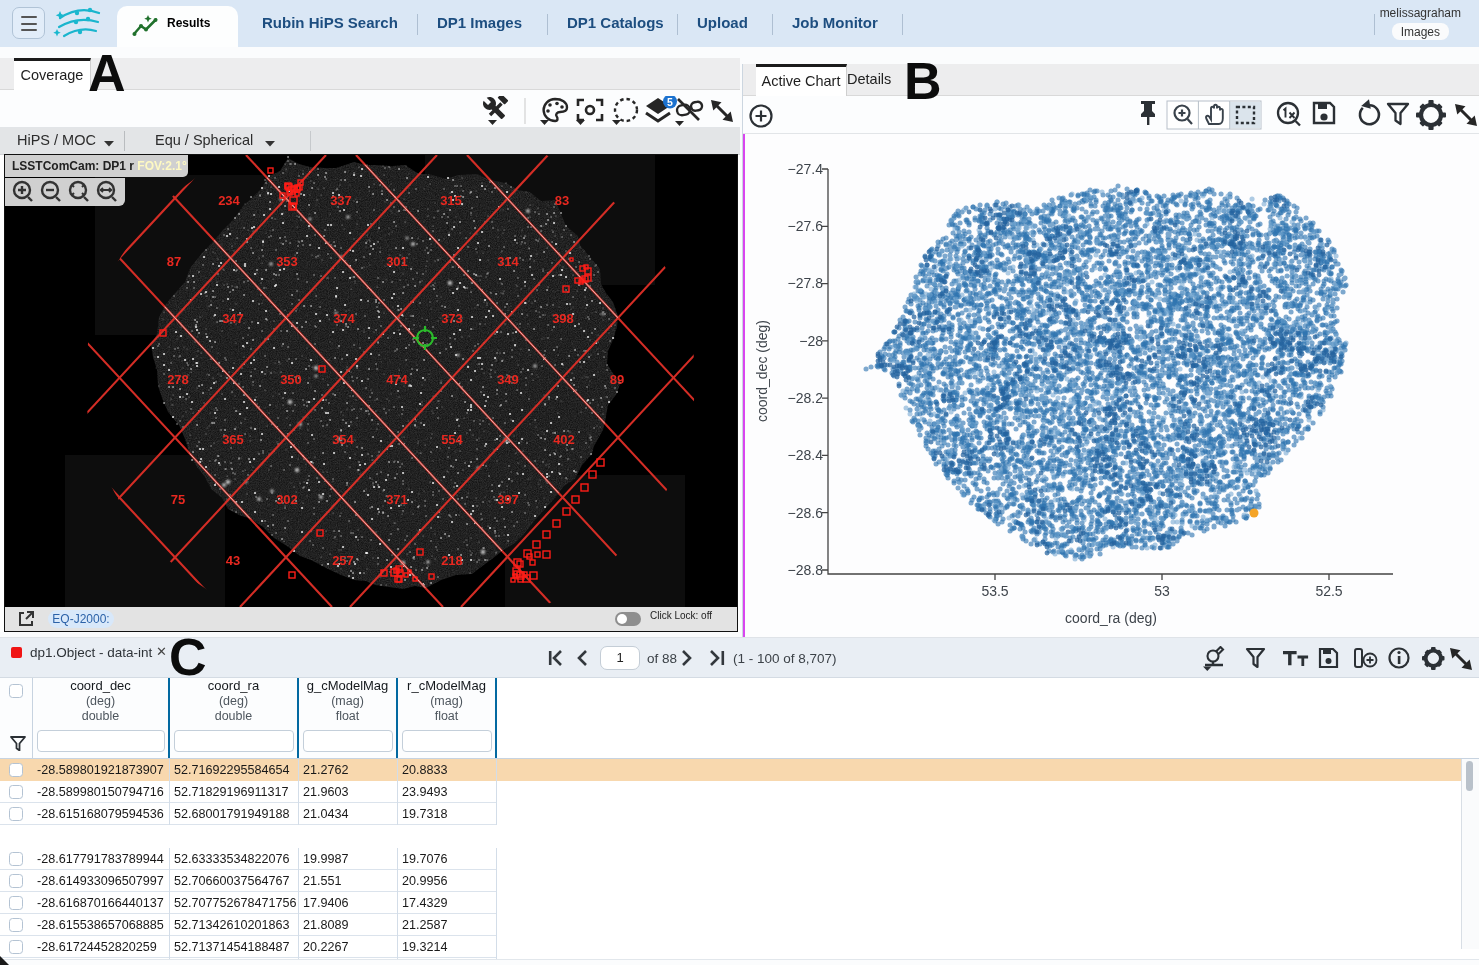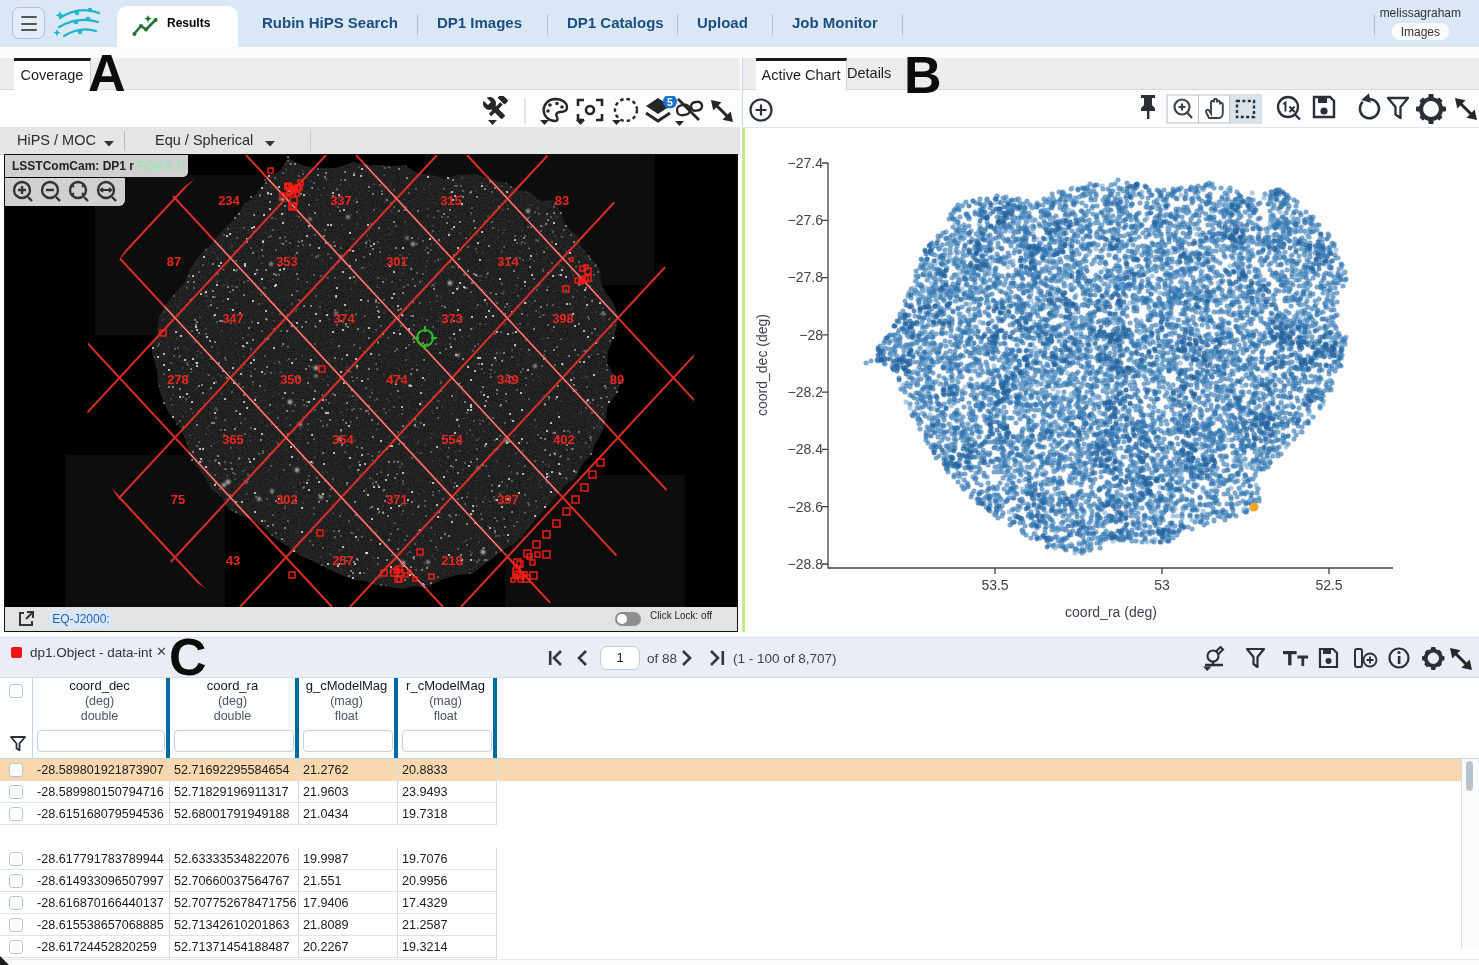--- a/index.html
+++ b/index.html
@@ -17,29 +17,29 @@
 #logout{display:inline-block;margin-top:3px;background:#fafbfc;border-radius:8px;padding:1.5px 9px;font-size:12px;color:#333}
 
 .tabbar{position:absolute;background:#ededee;border-bottom:1px solid #d9d9d9}
 .tab-active{position:absolute;background:#fff;border-top:3px solid #1b1b1b;border-right:1px solid #cfcfcf;
   font-size:14.5px;color:#1e1e1e;text-align:center}
 .ann{position:absolute;font-weight:bold;font-size:52px;color:#0c0c0c;z-index:20;line-height:1}
 .toolbar{position:absolute;background:#fcfdfe;border-bottom:1px solid #e2e5e8}
 
 #pa{position:absolute;left:0;top:58px;width:740px;height:574px;background:#fff}
 
-#pb{position:absolute;left:742px;top:58px;width:737px;height:574px;background:#bef264;border-left:1px solid #ccd6e0}
+#pb{position:absolute;left:742px;top:64px;width:737px;height:574px;background:#d946ef;border-left:1px solid #ccd6e0}
 
 #pc{position:absolute;left:0;top:637px;width:1479px;height:328px;background:#fff;border-top:1px solid #dfe3e8}
 #pchead{position:absolute;left:0;top:0;width:1479px;height:40px;background:#e9eef4;border-bottom:1px solid #d4dbe3}
 .pgtxt{position:absolute;top:13px;font-size:13.5px;color:#3c4248;white-space:nowrap}
 #pageinput{position:absolute;left:600px;top:8px;width:40px;height:24px;background:#fff;border:1px solid #c4cdd6;border-radius:7px;
   font-size:13px;color:#222;text-align:center;line-height:22px}
 
-.th{position:absolute;top:40px;height:81px;background:#fcfdfe;border-right:4px solid #0369a1;text-align:center;
+.th{position:absolute;top:40px;height:81px;background:#fcfdfe;border-right:2px solid #0369a1;text-align:center;
   font-size:13px;color:#15191d}
 .th .sub{color:#4e565e;font-size:12.5px}
 .finput{position:absolute;left:4px;top:52px;height:22px;background:#fff;border:1px solid #c4cfda;border-radius:4px}
 .row{position:absolute;height:22.15px;font-size:12.6px;color:#191919;white-space:nowrap}
 .row .c{position:absolute;top:0;height:22.15px;line-height:22px;border-right:1px solid #d3dde8;padding-left:4px;overflow:hidden}
 .cb{position:absolute;width:14px;height:14px;background:#fff;border:1px solid #b4c3d3;border-radius:3.5px}
 svg{display:block}
 svg text{font-family:"Liberation Sans",sans-serif}
 </style></head>
 <body>
@@ -460,21 +460,21 @@
           <text x="447" y="410">218</text>
         </g>
       <g stroke="#2bbb2b" stroke-width="2.2" fill="none">
         <circle cx="420" cy="183" r="8"></circle>
         <path d="M420 171 v6 M420 189 v6 M408 183 h6 M426 183 h6"></path>
       </g>
     </svg>
 
     <div class="abs" style="left:0;top:0;width:183px;height:22px;background:#dededeef;border-radius:0 0 5px 0"></div>
     <div class="abs" style="left:0;top:23px;width:120px;height:28px;background:#dededeef;border-radius:0 0 6px 0"></div>
-    <div class="abs" style="left:7px;top:4px;font-size:12px;font-weight:bold;color:#222">LSSTComCam: DP1 r <span style="font-weight:normal;color:#86efac">FOV:2.1°</span></div>
+    <div class="abs" style="left:7px;top:4px;font-size:12px;font-weight:bold;color:#222">LSSTComCam: DP1 r <span style="font-weight:bold;color:#fef9c3">FOV:2.1°</span></div>
     <svg class="abs" style="left:6px;top:25px" width="112" height="24" viewBox="0 0 112 24">
       <g stroke="#333" stroke-width="2.4" fill="none">
         <circle cx="11" cy="10" r="8"></circle>
           <line x1="17" y1="17" x2="21" y2="21"></line>
           <path d="M7 10 h8 M11 6 v8"></path>
         <circle cx="39" cy="10" r="8"></circle>
           <line x1="45" y1="17" x2="49" y2="21"></line>
           <path d="M35 10 h8"></path>
         <circle cx="67" cy="10" r="8"></circle>
           <line x1="73" y1="17" x2="77" y2="21"></line>

